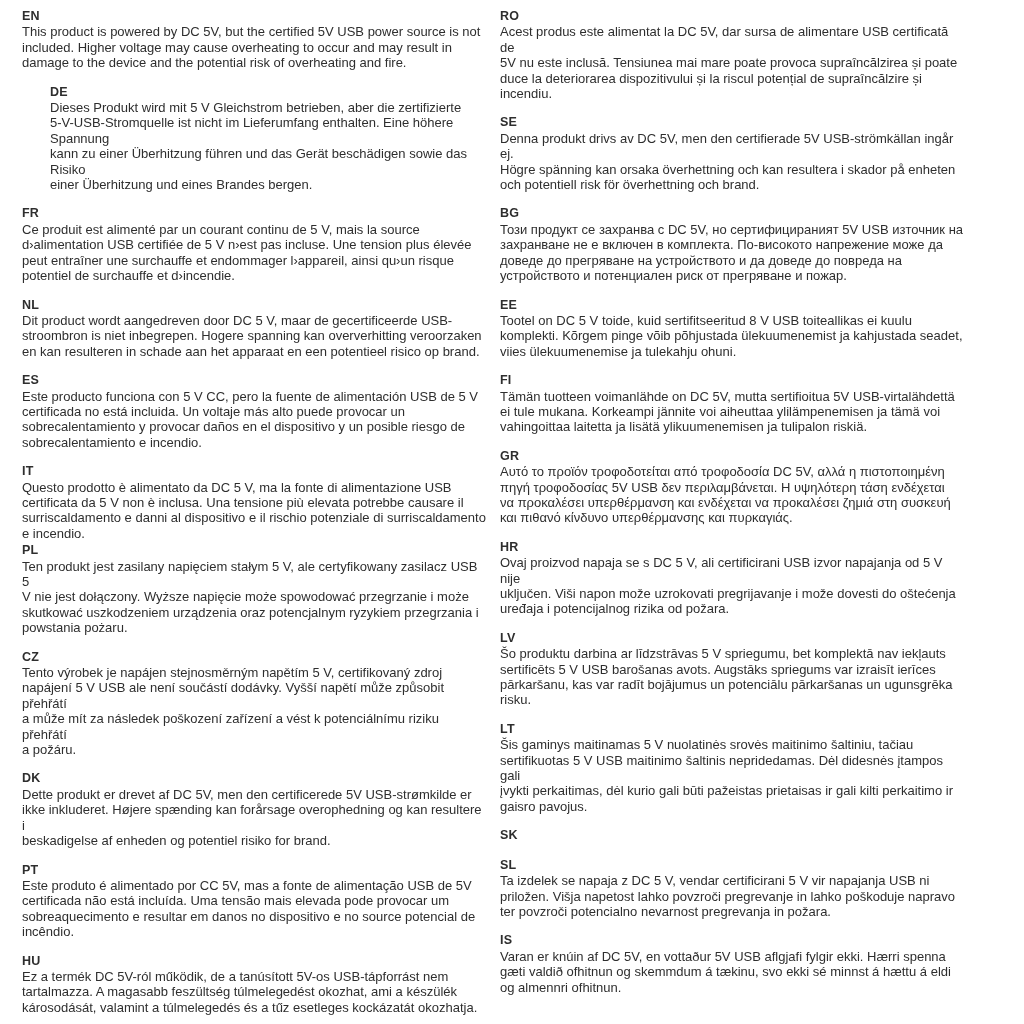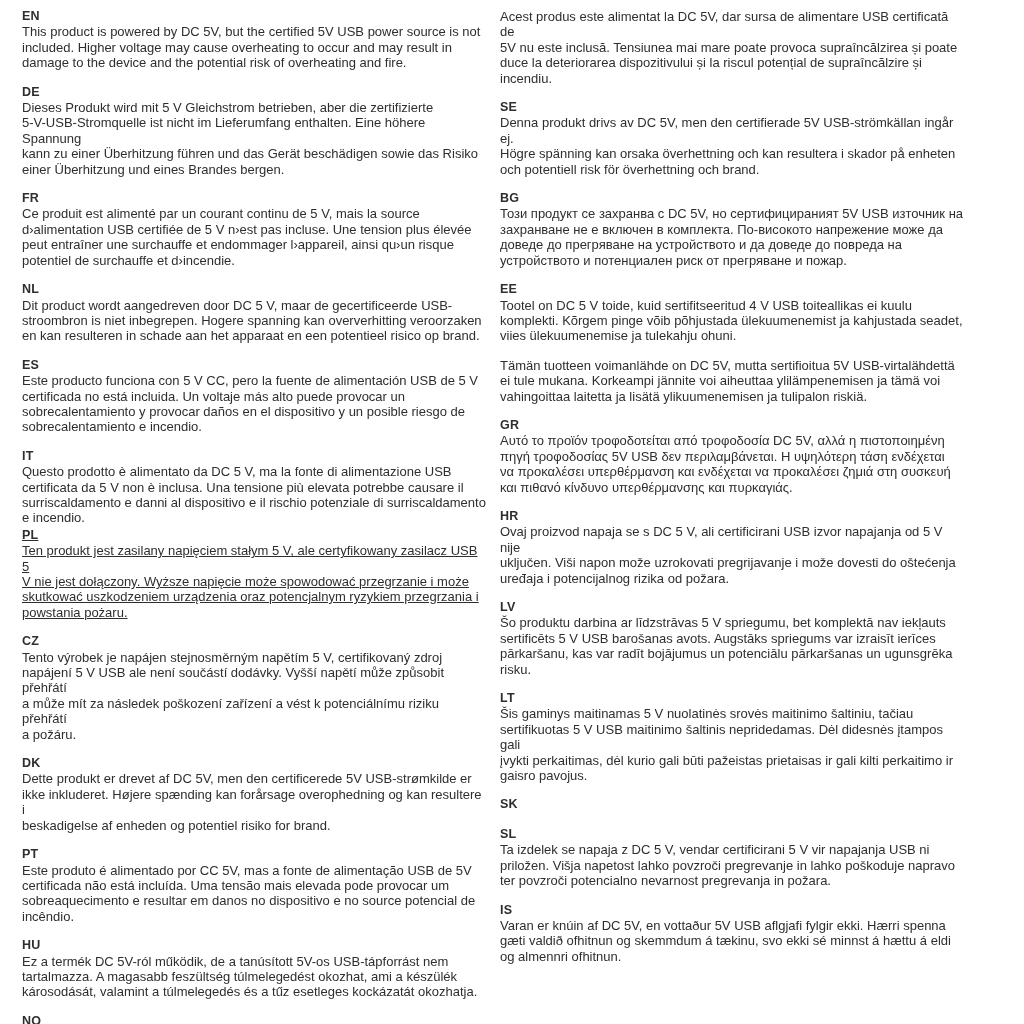--- a/index.html
+++ b/index.html
@@ -34,22 +34,22 @@
     letter-spacing: 0.2px;
   }
   .lang-text {
     margin: 0;
     font-size: 13px;
     line-height: 15.4px;
     white-space: pre-line;
     overflow-wrap: break-word;
   }
   
-  .column-left  .block:nth-child(2) { margin-top: 10px; }   
-  .column-left  .block:nth-child(7) { margin-top: -12px; text-decoration: underline; }  
+  .column-left  .block:nth-child(2) { margin-top: 10px; margin-left: 28px; }   
+  .column-left  .block:nth-child(7) { margin-top: -12px; }  
   .column-right .block:nth-child(2) { margin-top: 12px; }   
 </style>
 </head>
 <body>
 
 <div class="page">
   <div class="column column-left">
   <section class="block">
     <span class="lang-code">EN</span>
     <p class="lang-text">This product is powered by DC 5V, but the certified 5V USB power source is not
@@ -136,20 +136,21 @@
 
   <section class="block">
     <span class="lang-code">NO</span>
     <p class="lang-text">Dette produktet drives av DC 5V, men den sertifiserte 5V USB-strømkilden er
 ikke inkludert. Høyere spenning kan føre til overoppheting, skade på enheten og
 potensiell risiko for brann.</p>
   </section>
 </div>
   <div class="column column-right">
   <section class="block">
+    <span class="lang-code">RO</span>
     <p class="lang-text">Acest produs este alimentat la DC 5V, dar sursa de alimentare USB certificată de
 5V nu este inclusă. Tensiunea mai mare poate provoca supraîncălzirea și poate
 duce la deteriorarea dispozitivului și la riscul potențial de supraîncălzire și
 incendiu.</p>
   </section>
 
   <section class="block">
     <span class="lang-code">SE</span>
     <p class="lang-text">Denna produkt drivs av DC 5V, men den certifierade 5V USB-strömkällan ingår ej.
 Högre spänning kan orsaka överhettning och kan resultera i skador på enheten
@@ -159,26 +160,27 @@
   <section class="block">
     <span class="lang-code">BG</span>
     <p class="lang-text">Този продукт се захранва с DC 5V, но сертифицираният 5V USB източник на
 захранване не е включен в комплекта. По-високото напрежение може да
 доведе до прегряване на устройството и да доведе до повреда на
 устройството и потенциален риск от прегряване и пожар.</p>
   </section>
 
   <section class="block">
     <span class="lang-code">EE</span>
-    <p class="lang-text">Tootel on DC 5 V toide, kuid sertifitseeritud 4 V USB toiteallikas ei kuulu
+    <p class="lang-text">Tootel on DC 5 V toide, kuid sertifitseeritud 8 V USB toiteallikas ei kuulu
 komplekti. Kõrgem pinge võib põhjustada ülekuumenemist ja kahjustada seadet,
 viies ülekuumenemise ja tulekahju ohuni.</p>
   </section>
 
   <section class="block">
+    <span class="lang-code">FI</span>
     <p class="lang-text">Tämän tuotteen voimanlähde on DC 5V, mutta sertifioitua 5V USB-virtalähdettä
 ei tule mukana. Korkeampi jännite voi aiheuttaa ylilämpenemisen ja tämä voi
 vahingoittaa laitetta ja lisätä ylikuumenemisen ja tulipalon riskiä.</p>
   </section>
 
   <section class="block">
     <span class="lang-code">GR</span>
     <p class="lang-text">Αυτό το προϊόν τροφοδοτείται από τροφοδοσία DC 5V, αλλά η πιστοποιημένη
 πηγή τροφοδοσίας 5V USB δεν περιλαμβάνεται. Η υψηλότερη τάση ενδέχεται
 να προκαλέσει υπερθέρμανση και ενδέχεται να προκαλέσει ζημιά στη συσκευή

